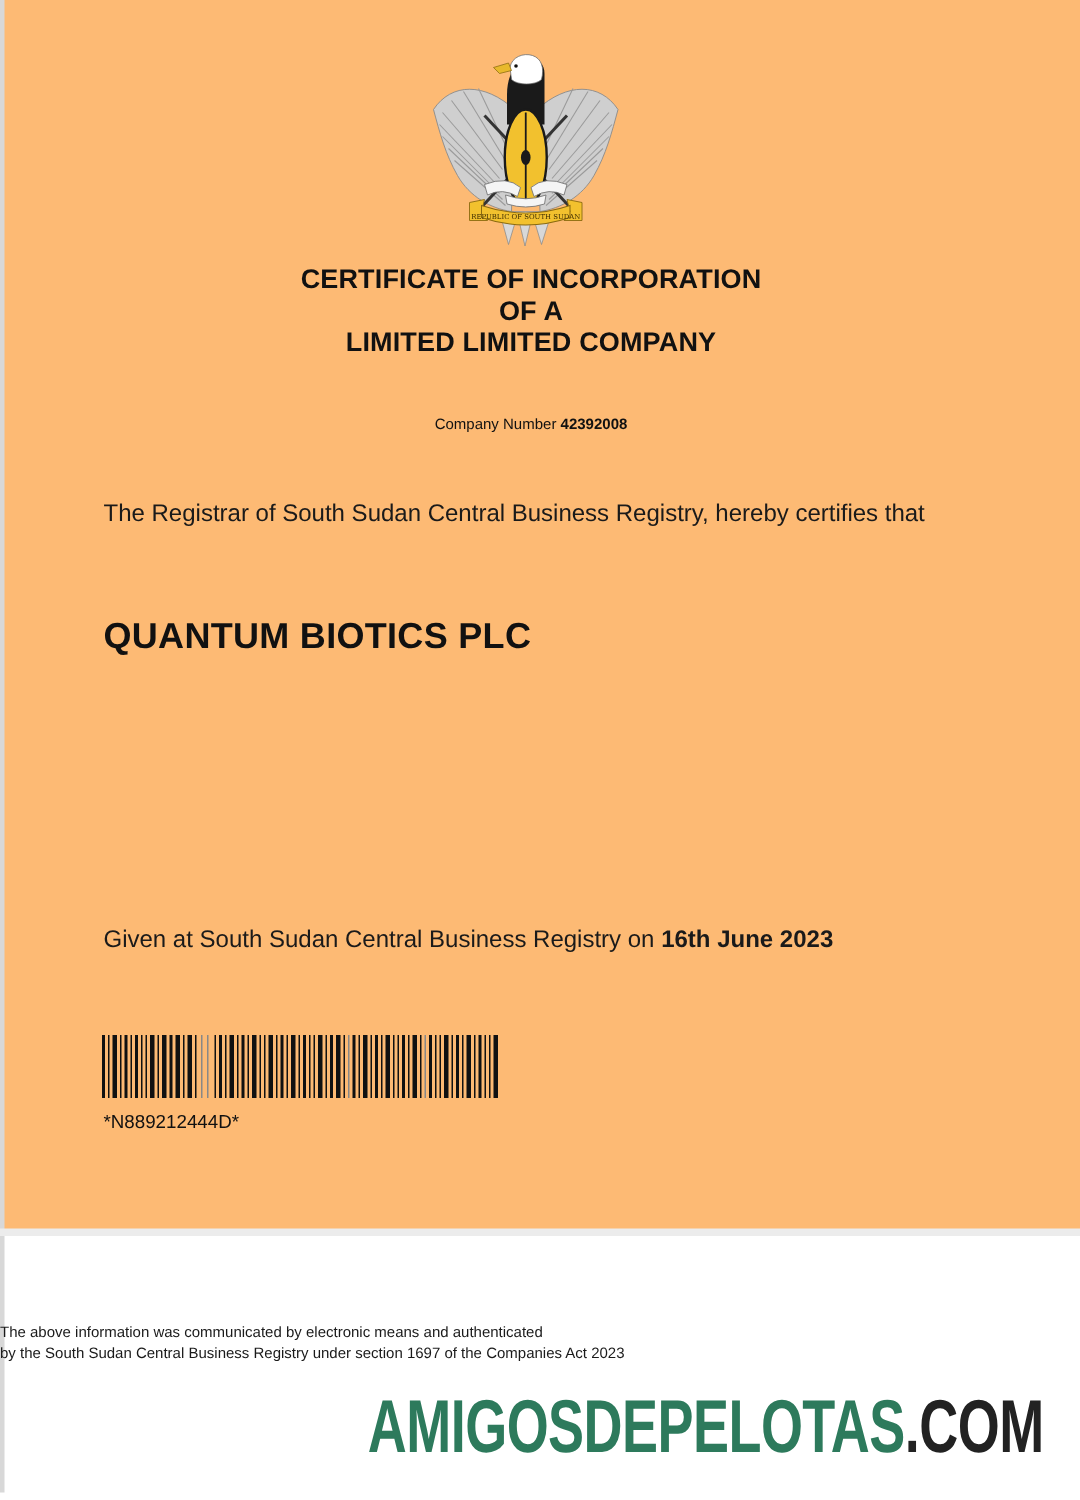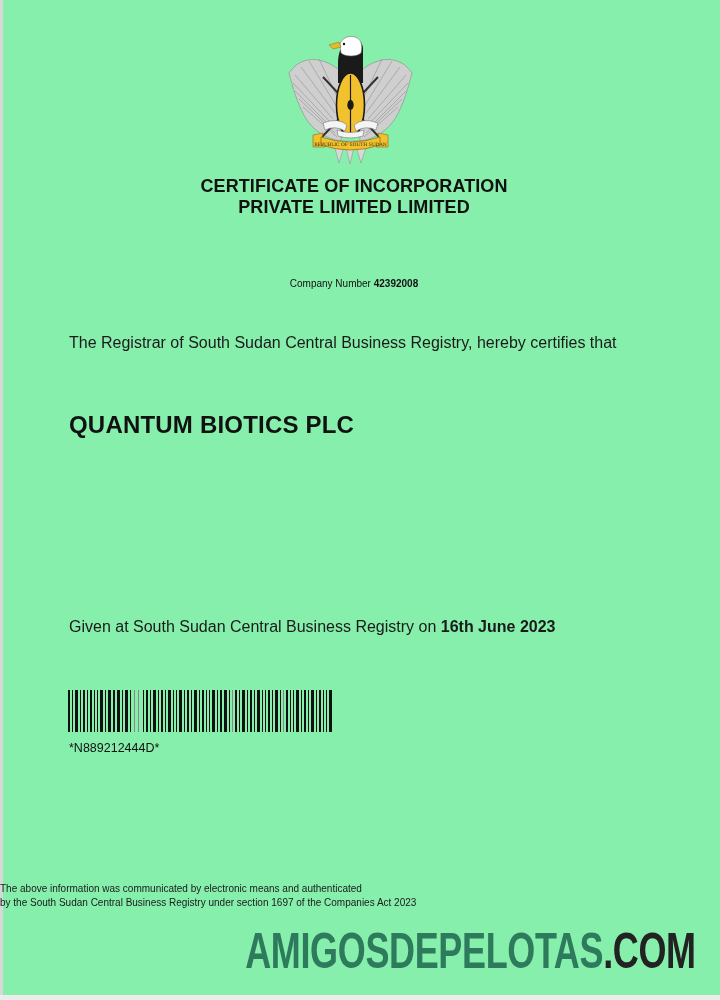--- a/index.html
+++ b/index.html
@@ -1,21 +1,21 @@
 <!DOCTYPE html>
 <html><head>
   <meta charset="utf-8">
   <style>
     * { margin: 0; padding: 0; box-sizing: border-box; }
     html, body {
       width: 720px; height: 1000px; background: #ffffff; overflow: hidden;
       font-family: "Liberation Sans", "DejaVu Sans", sans-serif; color: #111111;
     }
     .page {
-      position: relative; width: 720px; height: 1000px; background: #86efac;
+      position: relative; width: 720px; height: 824px; background: #fdba74;
     }
     .left-edge {
       position: absolute; left: 0; top: 0; width: 3px; height: 995px;
       background: #d8d8d8;
     }
     .bottom-band {
       position: absolute; left: 0; bottom: 0; width: 720px; height: 5px;
       background: #ececec;
     }
     .crest {
@@ -115,21 +115,22 @@
     <path d="M54 97 Q67.5 102 81 97 L80 103 Q67.5 107 55 103 Z" fill="#f5f5f5" stroke="#777" stroke-width="0.6"></path>
 
     <path d="M30 102 L40 100 L38 108 L42 114 L30 114 Z" fill="#f2c12e" stroke="#8a6a10" stroke-width="0.6"></path>
     <path d="M105 102 L95 100 L97 108 L93 114 L105 114 Z" fill="#f2c12e" stroke="#8a6a10" stroke-width="0.6"></path>
     <path d="M38 104 Q67.5 114 97 104 L97 112 Q67.5 122 38 112 Z" fill="#f2c12e" stroke="#8a6a10" stroke-width="0.7"></path>
     <text x="67.5" y="113" font-size="4.6" text-anchor="middle" fill="#3a2a00" font-family="DejaVu Serif, serif">REPUBLIC OF SOUTH SUDAN</text>
   </svg>
 
   <div class="title">
     <div>CERTIFICATE OF INCORPORATION</div>
-    <div>PRIVATE LIMITED LIMITED</div>
+    <div>OF A</div>
+    <div>LIMITED LIMITED COMPANY</div>
   </div>
 
   <div class="company-number">
     <span>Company Number</span>
     <b>42392008</b>
   </div>
 
   <div class="para p1">The Registrar of South Sudan Central Business Registry, hereby certifies that</div>
 
   <div class="company-name">QUANTUM BIOTICS PLC</div>

